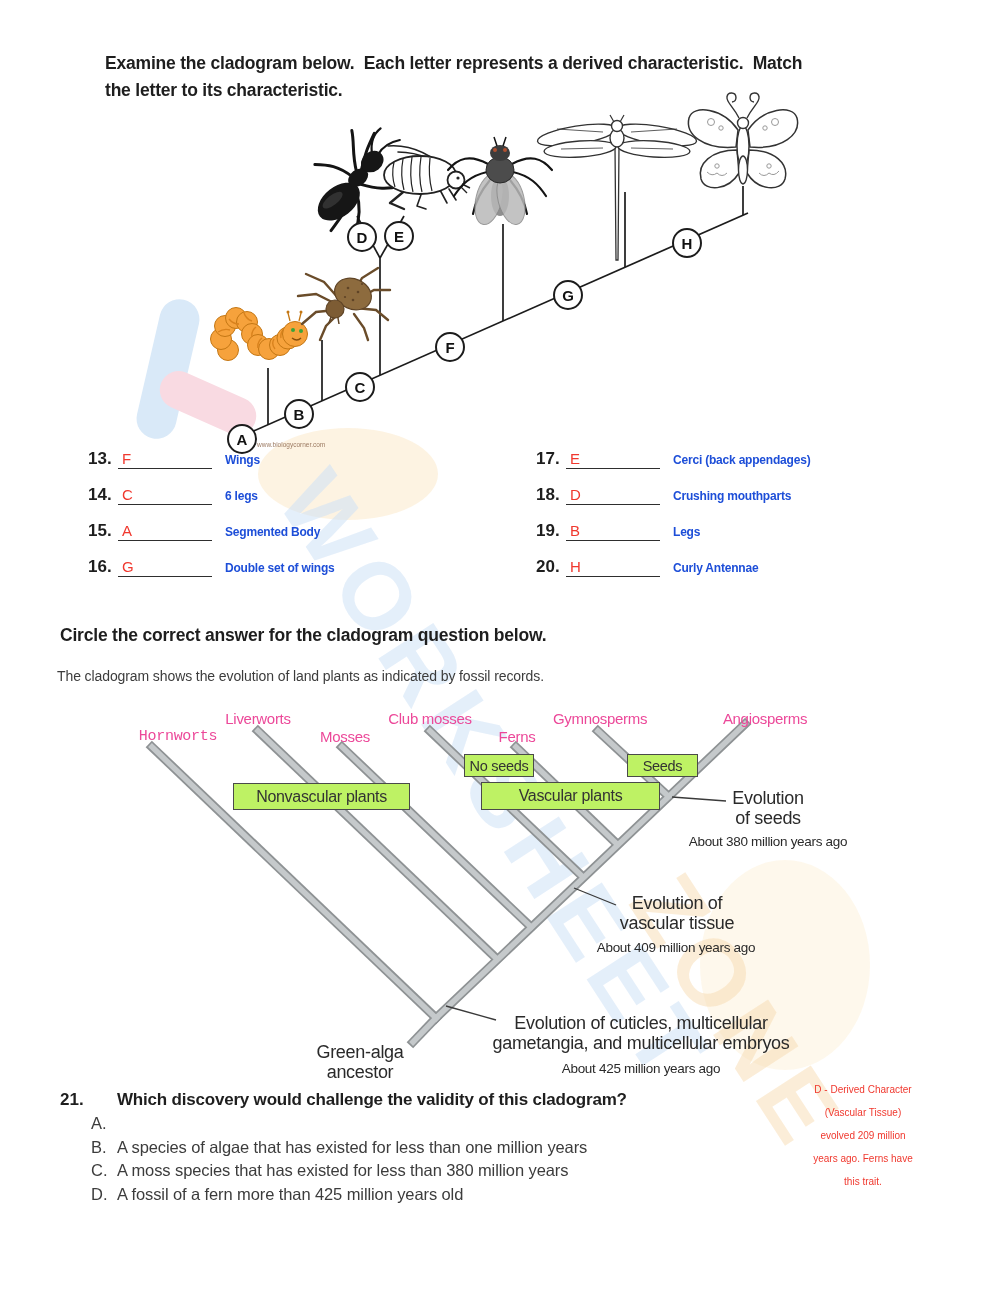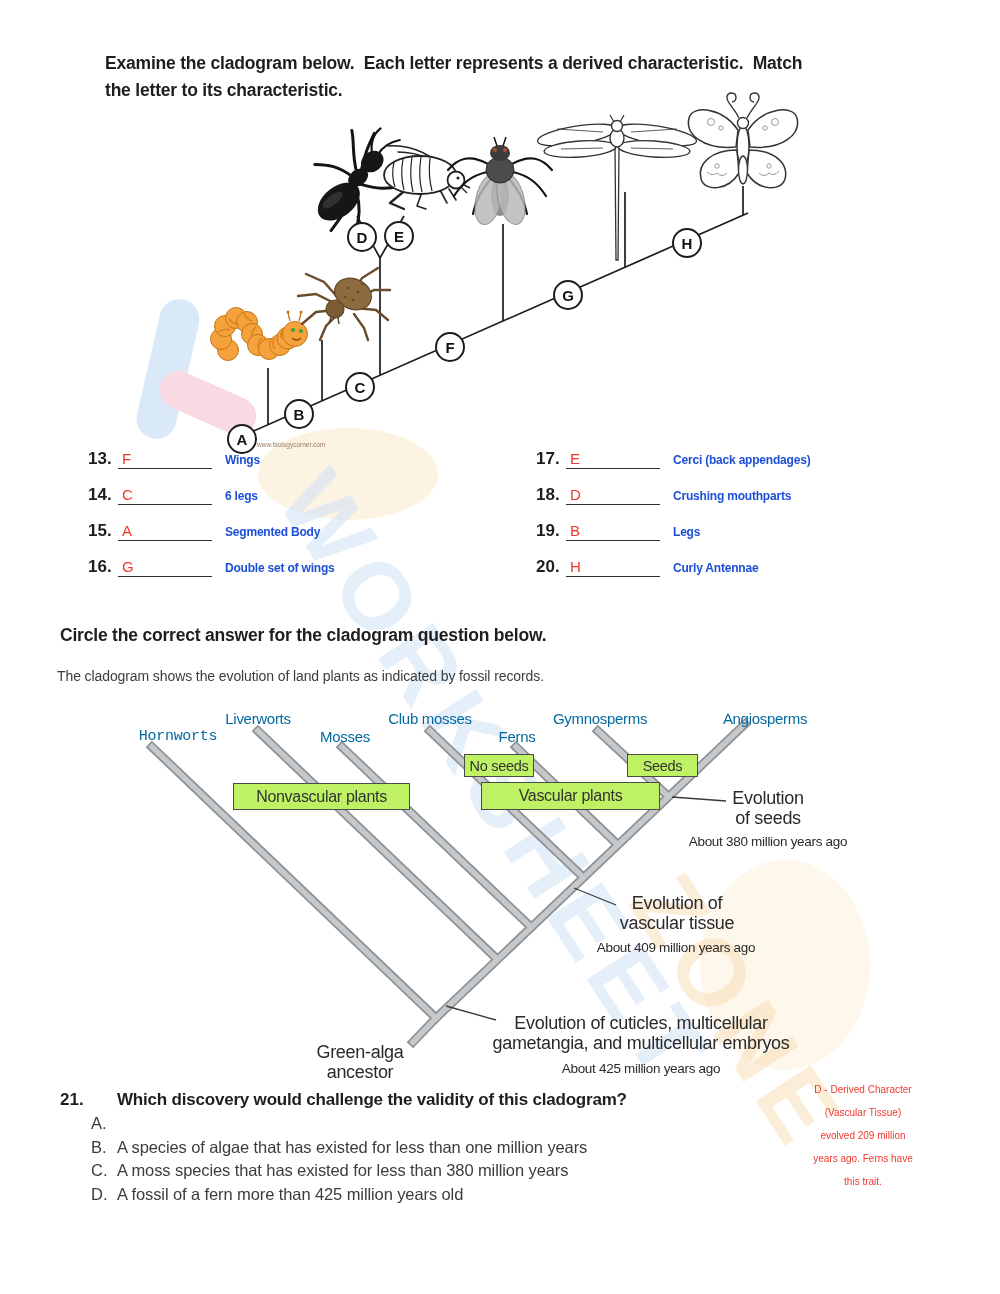--- a/index.html
+++ b/index.html
@@ -20,21 +20,21 @@
   .m-blank{display:inline-block;width:90px;border-bottom:1.7px solid #2e2e2e;
            height:19px;line-height:19px;padding-left:4px;}
   .m-ans{font-size:15px;color:#f0382e;}
   .m-label{font-weight:bold;font-size:12px;color:#1d4ed8;margin-left:13px;letter-spacing:-0.2px;white-space:nowrap;}
   
   .node{position:absolute;width:26px;height:26px;border:2px solid #1c1c1c;border-radius:50%;
         background:#fff;font-weight:bold;font-size:15px;display:flex;align-items:center;
         justify-content:center;color:#111;z-index:3;}
   .credit{position:absolute;font-size:6.5px;color:#9c7a62;z-index:3;}
   
-  .taxon{position:absolute;font-size:15px;color:#0369a1;text-align:center;letter-spacing:-0.3px;z-index:3;}
+  .taxon{position:absolute;font-size:15px;color:#ec4899;text-align:center;letter-spacing:-0.3px;z-index:3;}
   .pbox{position:absolute;background:#bef264;border:1.6px solid #4a4a4a;display:flex;
         align-items:center;justify-content:center;color:#333;z-index:3;letter-spacing:-0.3px;}
   .ann{position:absolute;font-size:18px;color:#2a2a2a;text-align:center;line-height:20px;
        letter-spacing:-0.3px;z-index:3;}
   .ann-time{position:absolute;font-size:13.5px;color:#2a2a2a;text-align:center;z-index:3;letter-spacing:-0.3px;}
   
   .q-row{position:absolute;display:flex;}
   .q-num{font-weight:bold;font-size:17px;width:57px;color:#1e1e1e;}
   .q-text{font-weight:bold;font-size:17px;color:#1e1e1e;letter-spacing:-0.2px;}
   .opt{display:flex;height:23.5px;align-items:baseline;}

